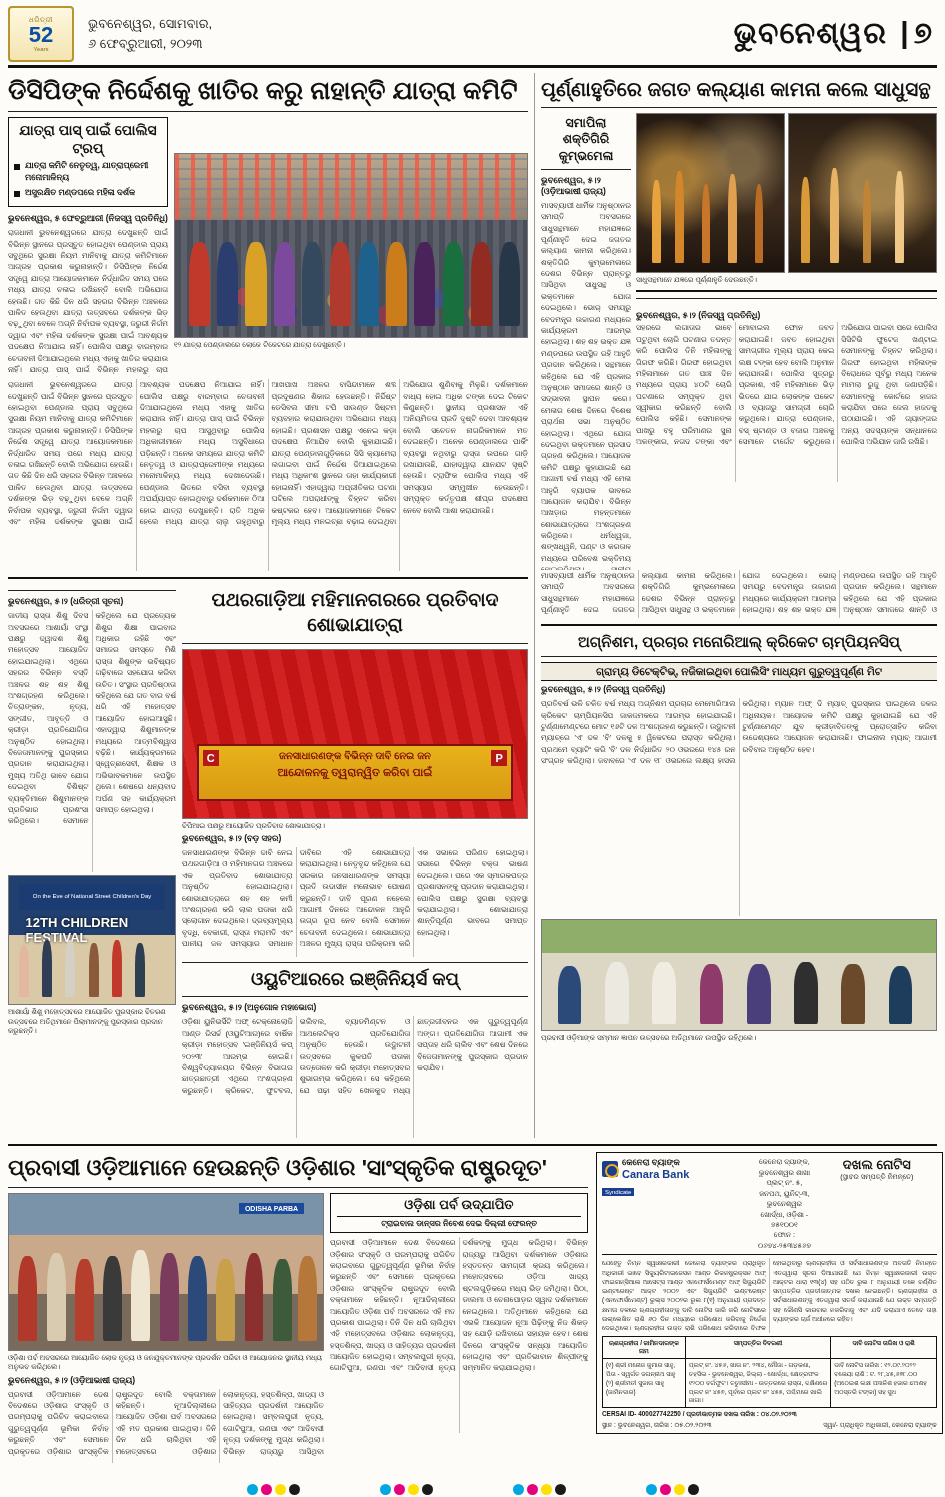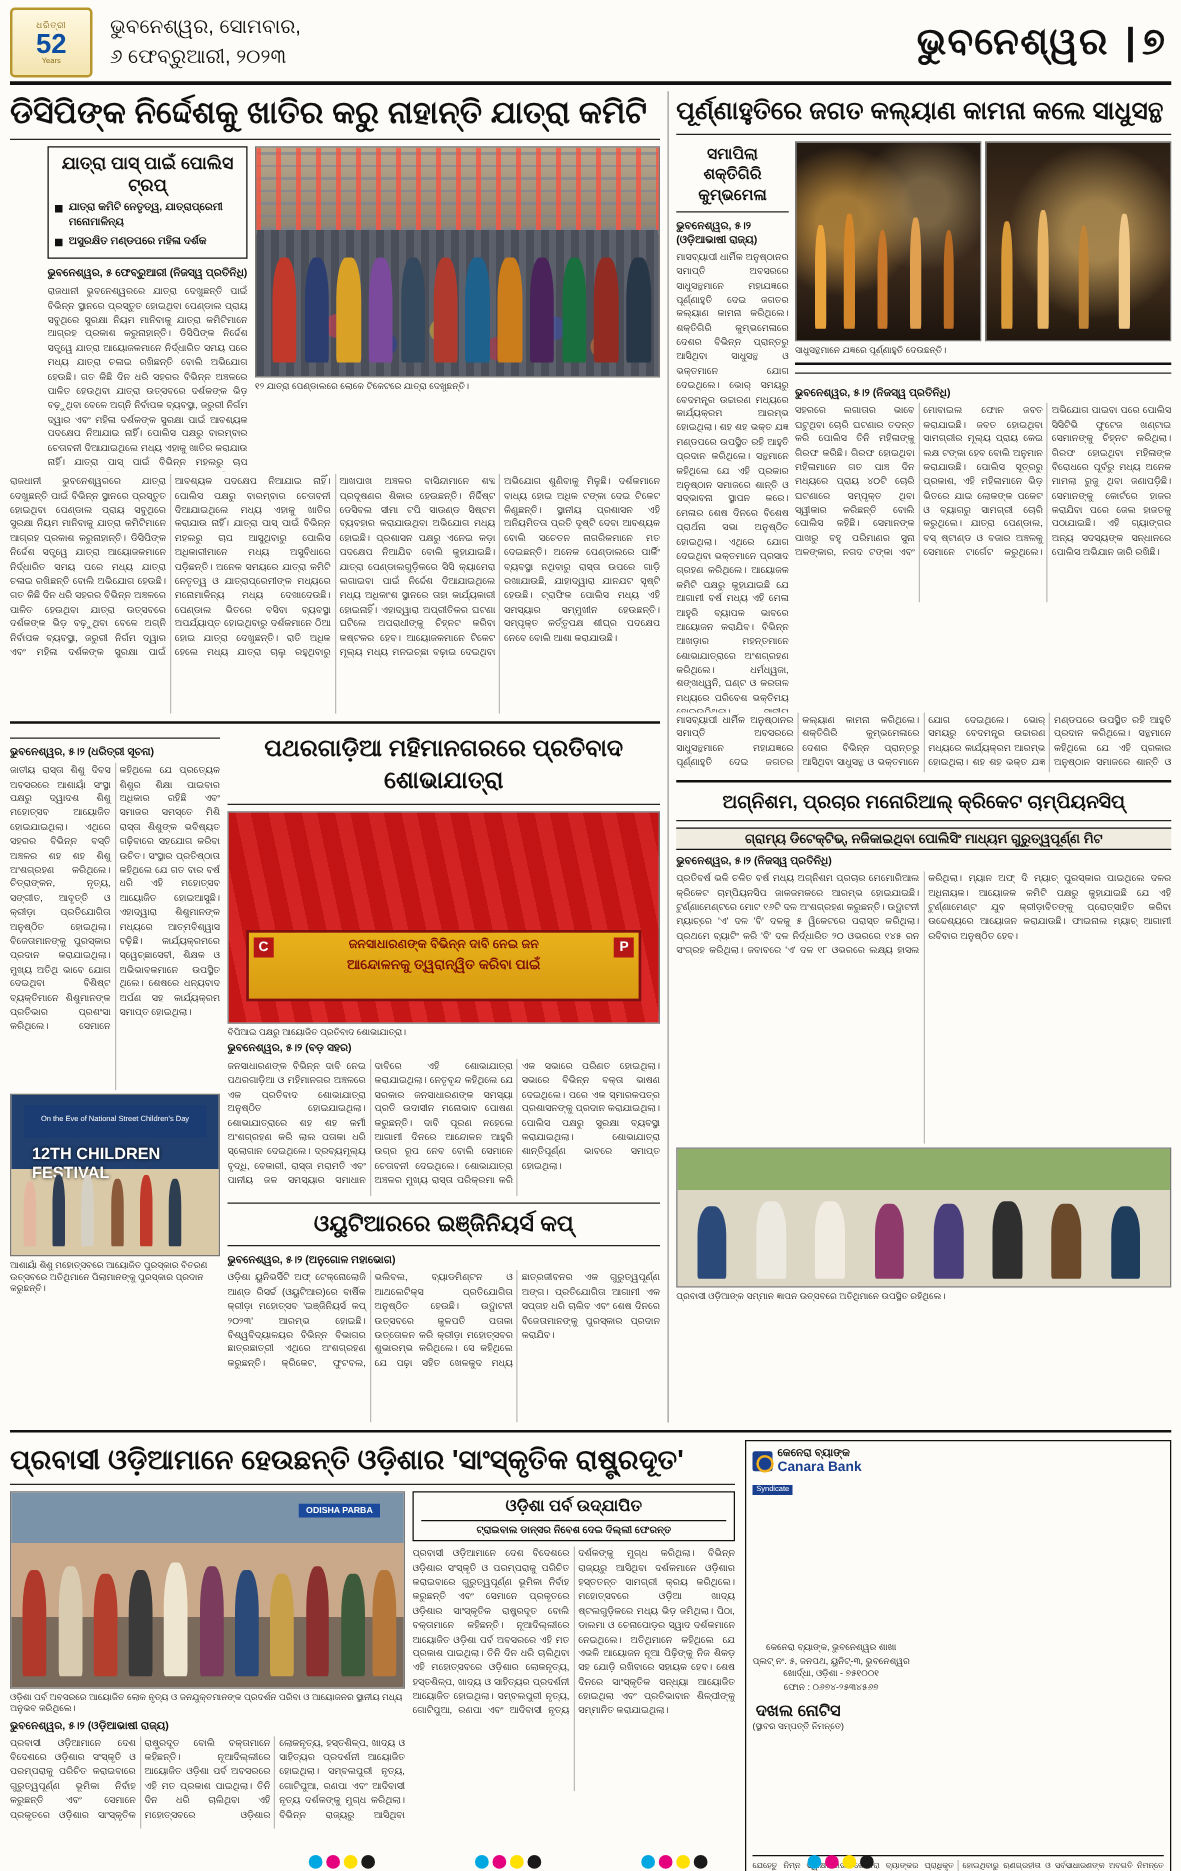--- a/index.html
+++ b/index.html
@@ -39,21 +39,21 @@
   }
   .logo-badge .lb-top { font-size: 7px; color: #8a6d1b; letter-spacing: .5px; }
   .logo-badge .lb-num {
     font-size: 22px; font-weight: bold; color: #0b4ea2;
     line-height: 1;
   }
   .logo-badge .lb-sub { font-size: 6px; color: #8a6d1b; }
   .masthead-date {
     flex: 0 0 auto;
     margin-left: 14px;
-    font-size: 16px;
+    font-size: 13px;
     line-height: 1.5;
     color: #111;
   }
   .masthead-spacer { flex: 1 1 auto; }
   .masthead-city {
     font-size: 30px;
     font-weight: bold;
     letter-spacing: 1px;
     padding-right: 4px;
   }
@@ -164,21 +164,21 @@
     font-weight: bold;
     text-align: center;
     line-height: 1.3;
     margin: 2px 0;
   }
 
   
   .notice-wrap { border: 1.5px solid #111; padding: 4px 5px; }
   .notice-head {
     display: flex; align-items: flex-start; gap: 6px;
-    border-bottom: 1px solid #111; padding-bottom: 3px; flex-direction: column;
+    border-bottom: 1px solid #111; padding-bottom: 3px;
   }
   .bank-logo-box { width: 150px; flex: 0 0 150px; }
   .bank-logo-row { display: flex; align-items: center; gap: 4px; }
   .bank-mark {
     width: 16px; height: 16px;
     background: #1a3f8f;
     border-radius: 2px;
     position: relative;
   }
   .bank-mark:after {
@@ -305,32 +305,32 @@
   </div>
 
   <div class="content">
 
     <div class="col-left">
 
       <h1 class="head-main">ଡିସିପିଙ୍କ ନିର୍ଦ୍ଦେଶକୁ ଖାତିର କରୁ ନାହାନ୍ତି ଯାତ୍ରା କମିଟି</h1>
       <div class="rule"></div>
 
       <div style="display:flex; gap:6px;">
-        <div style="width:160px; flex:0 0 160px;margin-left:30px;">
+        <div style="width:160px; flex:0 0 160px;">
           <div class="boxed">
             <div class="box-title">ଯାତ୍ରା ପାସ୍ ପାଇଁ ପୋଲିସ ଟ୍ରପ୍</div>
             <ul class="bullets">
               <li>ଯାତ୍ରା କମିଟି ନେତୃତ୍ୱ, ଯାତ୍ରାପ୍ରେମୀ ମନୋମାଳିନ୍ୟ</li>
               <li>ଅସୁରକ୍ଷିତ ମଣ୍ଡପରେ ମହିଳା ଦର୍ଶକ</li>
             </ul>
           </div>
           <div class="dateline" style="margin-top:6px;">ଭୁବନେଶ୍ୱର, ୫ ଫେବ୍ରୁଆରୀ (ନିଜସ୍ୱ ପ୍ରତିନିଧି)</div>
           <div class="body-text" style="height:150px; overflow:hidden;">ରାଜଧାନୀ ଭୁବନେଶ୍ୱରରେ ଯାତ୍ରା ଦେଖୁଛନ୍ତି ପାଇଁ ବିଭିନ୍ନ ସ୍ଥାନରେ ପ୍ରସ୍ତୁତ ହୋଇଥିବା ପେଣ୍ଡାଲ ପ୍ରାୟ ସବୁଥିରେ ସୁରକ୍ଷା ନିୟମ ମାନିବାକୁ ଯାତ୍ରା କମିଟିମାନେ ଆଗ୍ରହ ପ୍ରକାଶ କରୁନାହାନ୍ତି। ଡିସିପିଙ୍କ ନିର୍ଦ୍ଦେଶ ସତ୍ତ୍ୱେ ଯାତ୍ରା ଆୟୋଜକମାନେ ନିର୍ଦ୍ଧାରିତ ସମୟ ପରେ ମଧ୍ୟ ଯାତ୍ରା ଚଳାଇ ରଖିଛନ୍ତି ବୋଲି ଅଭିଯୋଗ ହେଉଛି। ଗତ କିଛି ଦିନ ଧରି ସହରର ବିଭିନ୍ନ ଅଞ୍ଚଳରେ ପାଳିତ ହେଉଥିବା ଯାତ୍ରା ଉତ୍ସବରେ ଦର୍ଶକଙ୍କ ଭିଡ଼ ବଢ଼ୁଥିବା ବେଳେ ଅଗ୍ନି ନିର୍ବାପକ ବ୍ୟବସ୍ଥା, ଜରୁରୀ ନିର୍ଗମ ଦ୍ୱାର ଏବଂ ମହିଳା ଦର୍ଶକଙ୍କ ସୁରକ୍ଷା ପାଇଁ ଆବଶ୍ୟକ ପଦକ୍ଷେପ ନିଆଯାଇ ନାହିଁ। ପୋଲିସ ପକ୍ଷରୁ ବାରମ୍ବାର ଚେତାବନୀ ଦିଆଯାଇଥିଲେ ମଧ୍ୟ ଏହାକୁ ଖାତିର କରାଯାଉ ନାହିଁ। ଯାତ୍ରା ପାସ୍ ପାଇଁ ବିଭିନ୍ନ ମହଲରୁ ଚାପ ଆସୁଥିବାରୁ ପୋଲିସ ଅଧିକାରୀମାନେ ମଧ୍ୟ ଅସୁବିଧାରେ ପଡ଼ିଛନ୍ତି। ଅନେକ ସମୟରେ ଯାତ୍ରା କମିଟି ନେତୃତ୍ୱ ଓ ଯାତ୍ରାପ୍ରେମୀଙ୍କ ମଧ୍ୟରେ ମନୋମାଳିନ୍ୟ ମଧ୍ୟ ଦେଖାଦେଉଛି। ପେଣ୍ଡାଲ ଭିତରେ ବସିବା ବ୍ୟବସ୍ଥା ଅପର୍ଯ୍ୟାପ୍ତ ହୋଇଥିବାରୁ ଦର୍ଶକମାନେ ଠିଆ ହୋଇ ଯାତ୍ରା ଦେଖୁଛନ୍ତି। ରାତି ଅଧିକ ହେଲେ ମଧ୍ୟ ଯାତ୍ରା ଚାଲୁ ରହୁଥିବାରୁ ଆଖପାଖ ଅଞ୍ଚଳର ବାସିନ୍ଦାମାନେ ଶବ୍ଦ ପ୍ରଦୂଷଣର ଶିକାର ହେଉଛନ୍ତି। ନିର୍ଦ୍ଦିଷ୍ଟ ଡେସିବଲ ସୀମା ଟପି ସାଉଣ୍ଡ ସିଷ୍ଟମ ବ୍ୟବହାର କରାଯାଉଥିବା ଅଭିଯୋଗ ମଧ୍ୟ ହୋଇଛି। ପ୍ରଶାସନ ପକ୍ଷରୁ ଏନେଇ କଡ଼ା ପଦକ୍ଷେପ ନିଆଯିବ ବୋଲି କୁହାଯାଇଛି। ଯାତ୍ରା ପେଣ୍ଡାଲଗୁଡ଼ିକରେ ସିସି କ୍ୟାମେରା ଲଗାଇବା ପାଇଁ ନିର୍ଦ୍ଦେଶ ଦିଆଯାଇଥିଲେ ମଧ୍ୟ ଅଧିକାଂଶ ସ୍ଥାନରେ ତାହା କାର୍ଯ୍ୟକାରୀ ହୋଇନାହିଁ। ଏହାଦ୍ୱାରା ଅପ୍ରୀତିକର ଘଟଣା ଘଟିଲେ ଅପରାଧୀଙ୍କୁ ଚିହ୍ନଟ କରିବା କଷ୍ଟକର ହେବ। ଆୟୋଜକମାନେ ଟିକେଟ ମୂଲ୍ୟ ମଧ୍ୟ ମନଇଚ୍ଛା ବଢ଼ାଇ ଦେଇଥିବା ଅଭିଯୋଗ ଶୁଣିବାକୁ ମିଳୁଛି। ଦର୍ଶକମାନେ ବାଧ୍ୟ ହୋଇ ଅଧିକ ଟଙ୍କା ଦେଇ ଟିକେଟ କିଣୁଛନ୍ତି। ସ୍ଥାନୀୟ ପ୍ରଶାସନ ଏହି ଅନିୟମିତତା ପ୍ରତି ଦୃଷ୍ଟି ଦେବା ଆବଶ୍ୟକ ବୋଲି ସଚେତନ ନାଗରିକମାନେ ମତ ଦେଇଛନ୍ତି। ଅନେକ ପେଣ୍ଡାଲରେ ପାର୍କିଂ ବ୍ୟବସ୍ଥା ନଥିବାରୁ ରାସ୍ତା ଉପରେ ଗାଡ଼ି ରଖାଯାଉଛି, ଯାହାଦ୍ୱାରା ଯାନଯଟ ସୃଷ୍ଟି ହେଉଛି। ଟ୍ରାଫିକ ପୋଲିସ ମଧ୍ୟ ଏହି ସମସ୍ୟାର ସମ୍ମୁଖୀନ ହେଉଛନ୍ତି। ସମ୍ପୃକ୍ତ କର୍ତ୍ତୃପକ୍ଷ ଶୀଘ୍ର ପଦକ୍ଷେପ ନେବେ ବୋଲି ଆଶା କରାଯାଉଛି।</div>
         </div>
-        <div style="flex:1 1 auto;">
+        <div style="flex:1 1 auto;margin-top:36px;">
           <div class="photo ph-fair" style="height:185px;">
             <div class="ph-fair-top"></div>
             <div class="figs">
               <span style="left:4%; background:#c0392b;"></span>
               <span style="left:12%; background:#2c3e70;"></span>
               <span style="left:20%; background:#d9a227;"></span>
               <span style="left:28%; background:#7b4a9c;"></span>
               <span style="left:36%; background:#34495e;"></span>
               <span style="left:44%; background:#b03a2e;"></span>
               <span style="left:52%; background:#1f618d;"></span>

